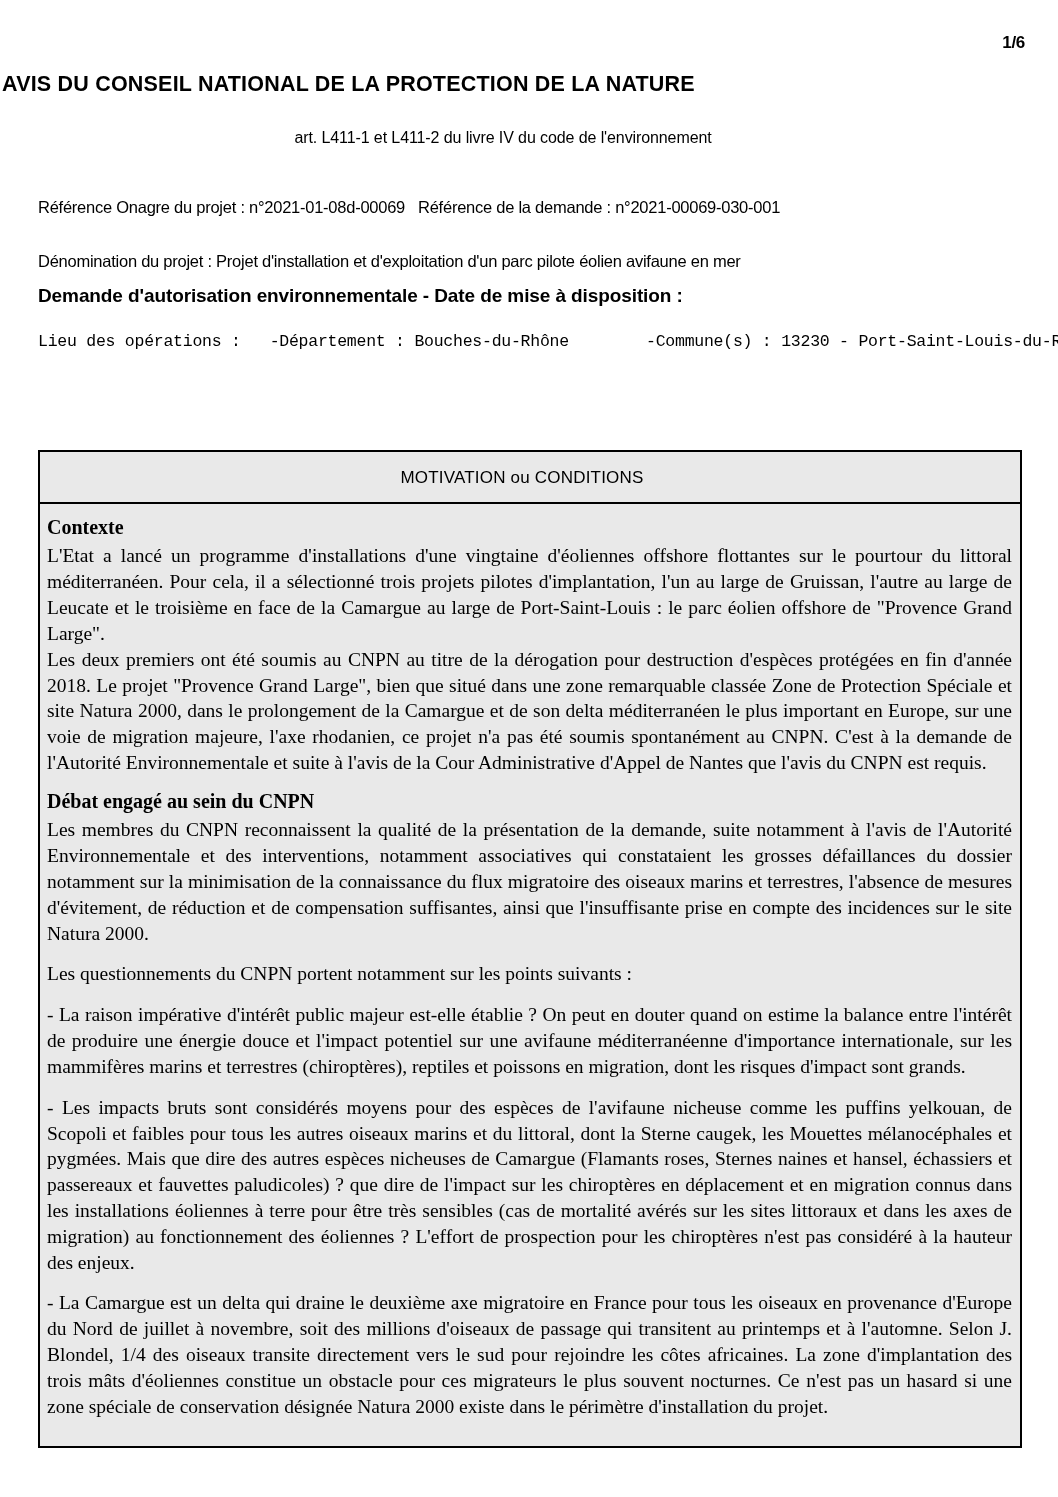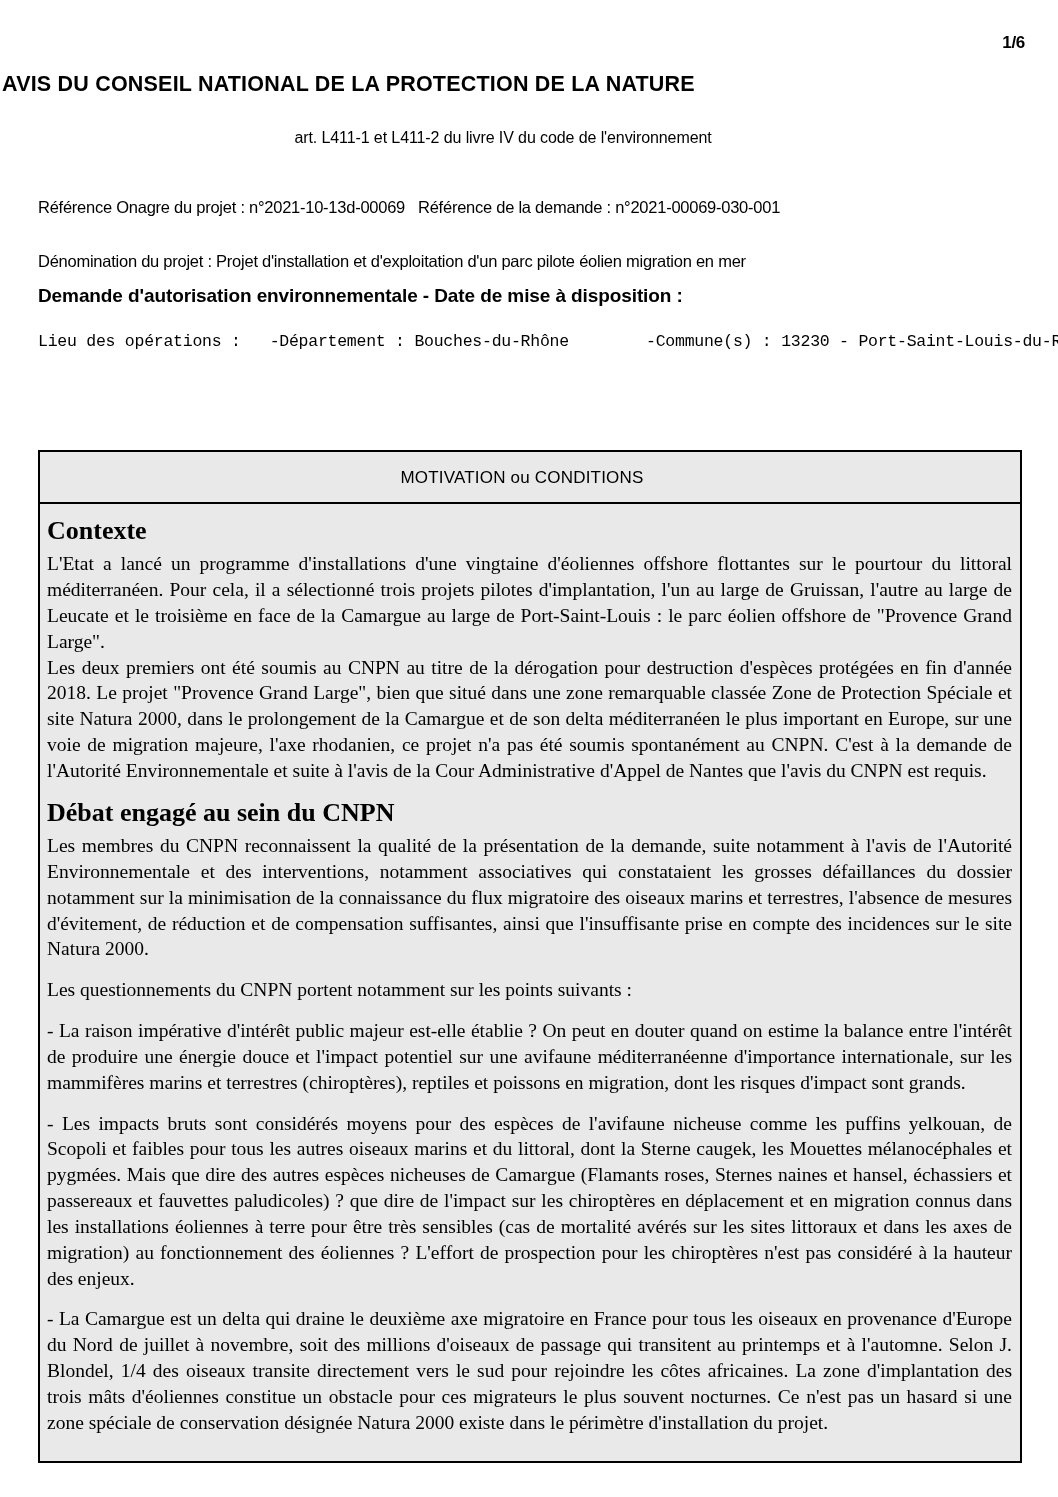--- a/index.html
+++ b/index.html
@@ -95,21 +95,21 @@
     padding: 16px 16px 14px 0;
   }
   .table-body-cell {
     background: #e9e9e9;
     padding: 7px 8px 26px 7px;
   }
 
   
   .section-head {
     font-family: "Liberation Serif", "DejaVu Serif", serif;
-    font-size: 26px;
+    font-size: 20px;
     font-weight: 700;
     margin: 3px 0 3px 0;
     line-height: 1.32;
   }
   .para {
     font-family: "Liberation Serif", "DejaVu Serif", serif;
     font-size: 19.5px;
     line-height: 1.325;
     text-align: justify;
     text-justify: inter-word;
@@ -123,22 +123,22 @@
 </head>
 <body>
 
 <div class="page">
 
   <div class="page-number">1/6</div>
 
   <div class="doc-title">AVIS DU CONSEIL NATIONAL DE LA PROTECTION DE LA NATURE</div>
   <div class="doc-subtitle">art. L411-1 et L411-2 du livre IV du code de l'environnement</div>
 
-  <div class="meta-line meta-ref">Référence Onagre du projet : n°2021-10-13d-00069   Référence de la demande : n°2021-00069-030-001</div>
-  <div class="meta-line meta-denom">Dénomination du projet : Projet d'installation et d'exploitation d'un parc pilote éolien migration en mer</div>
+  <div class="meta-line meta-ref">Référence Onagre du projet : n°2021-01-08d-00069   Référence de la demande : n°2021-00069-030-001</div>
+  <div class="meta-line meta-denom">Dénomination du projet : Projet d'installation et d'exploitation d'un parc pilote éolien avifaune en mer</div>
   <div class="meta-line meta-demande">Demande d'autorisation environnementale - Date de mise à disposition :</div>
   <div class="meta-line meta-lieu">Lieu des opérations :   -Département : Bouches-du-Rhône        -Commune(s) : 13230 - Port-Saint-Louis-du-Rhône.</div>
 
   <div class="motivation-table">
     <div class="table-header-cell">MOTIVATION ou CONDITIONS</div>
     <div class="table-body-cell">
 
       <div>
         <div class="section-head">Contexte</div>
         <p class="para nogap">L'Etat a lancé un programme d'installations d'une vingtaine d'éoliennes offshore flottantes sur le pourtour du littoral méditerranéen. Pour cela, il a sélectionné trois projets pilotes d'implantation, l'un au large de Gruissan, l'autre au large de Leucate et le troisième en face de la Camargue au large de Port-Saint-Louis : le parc éolien offshore de "Provence Grand Large".</p>

